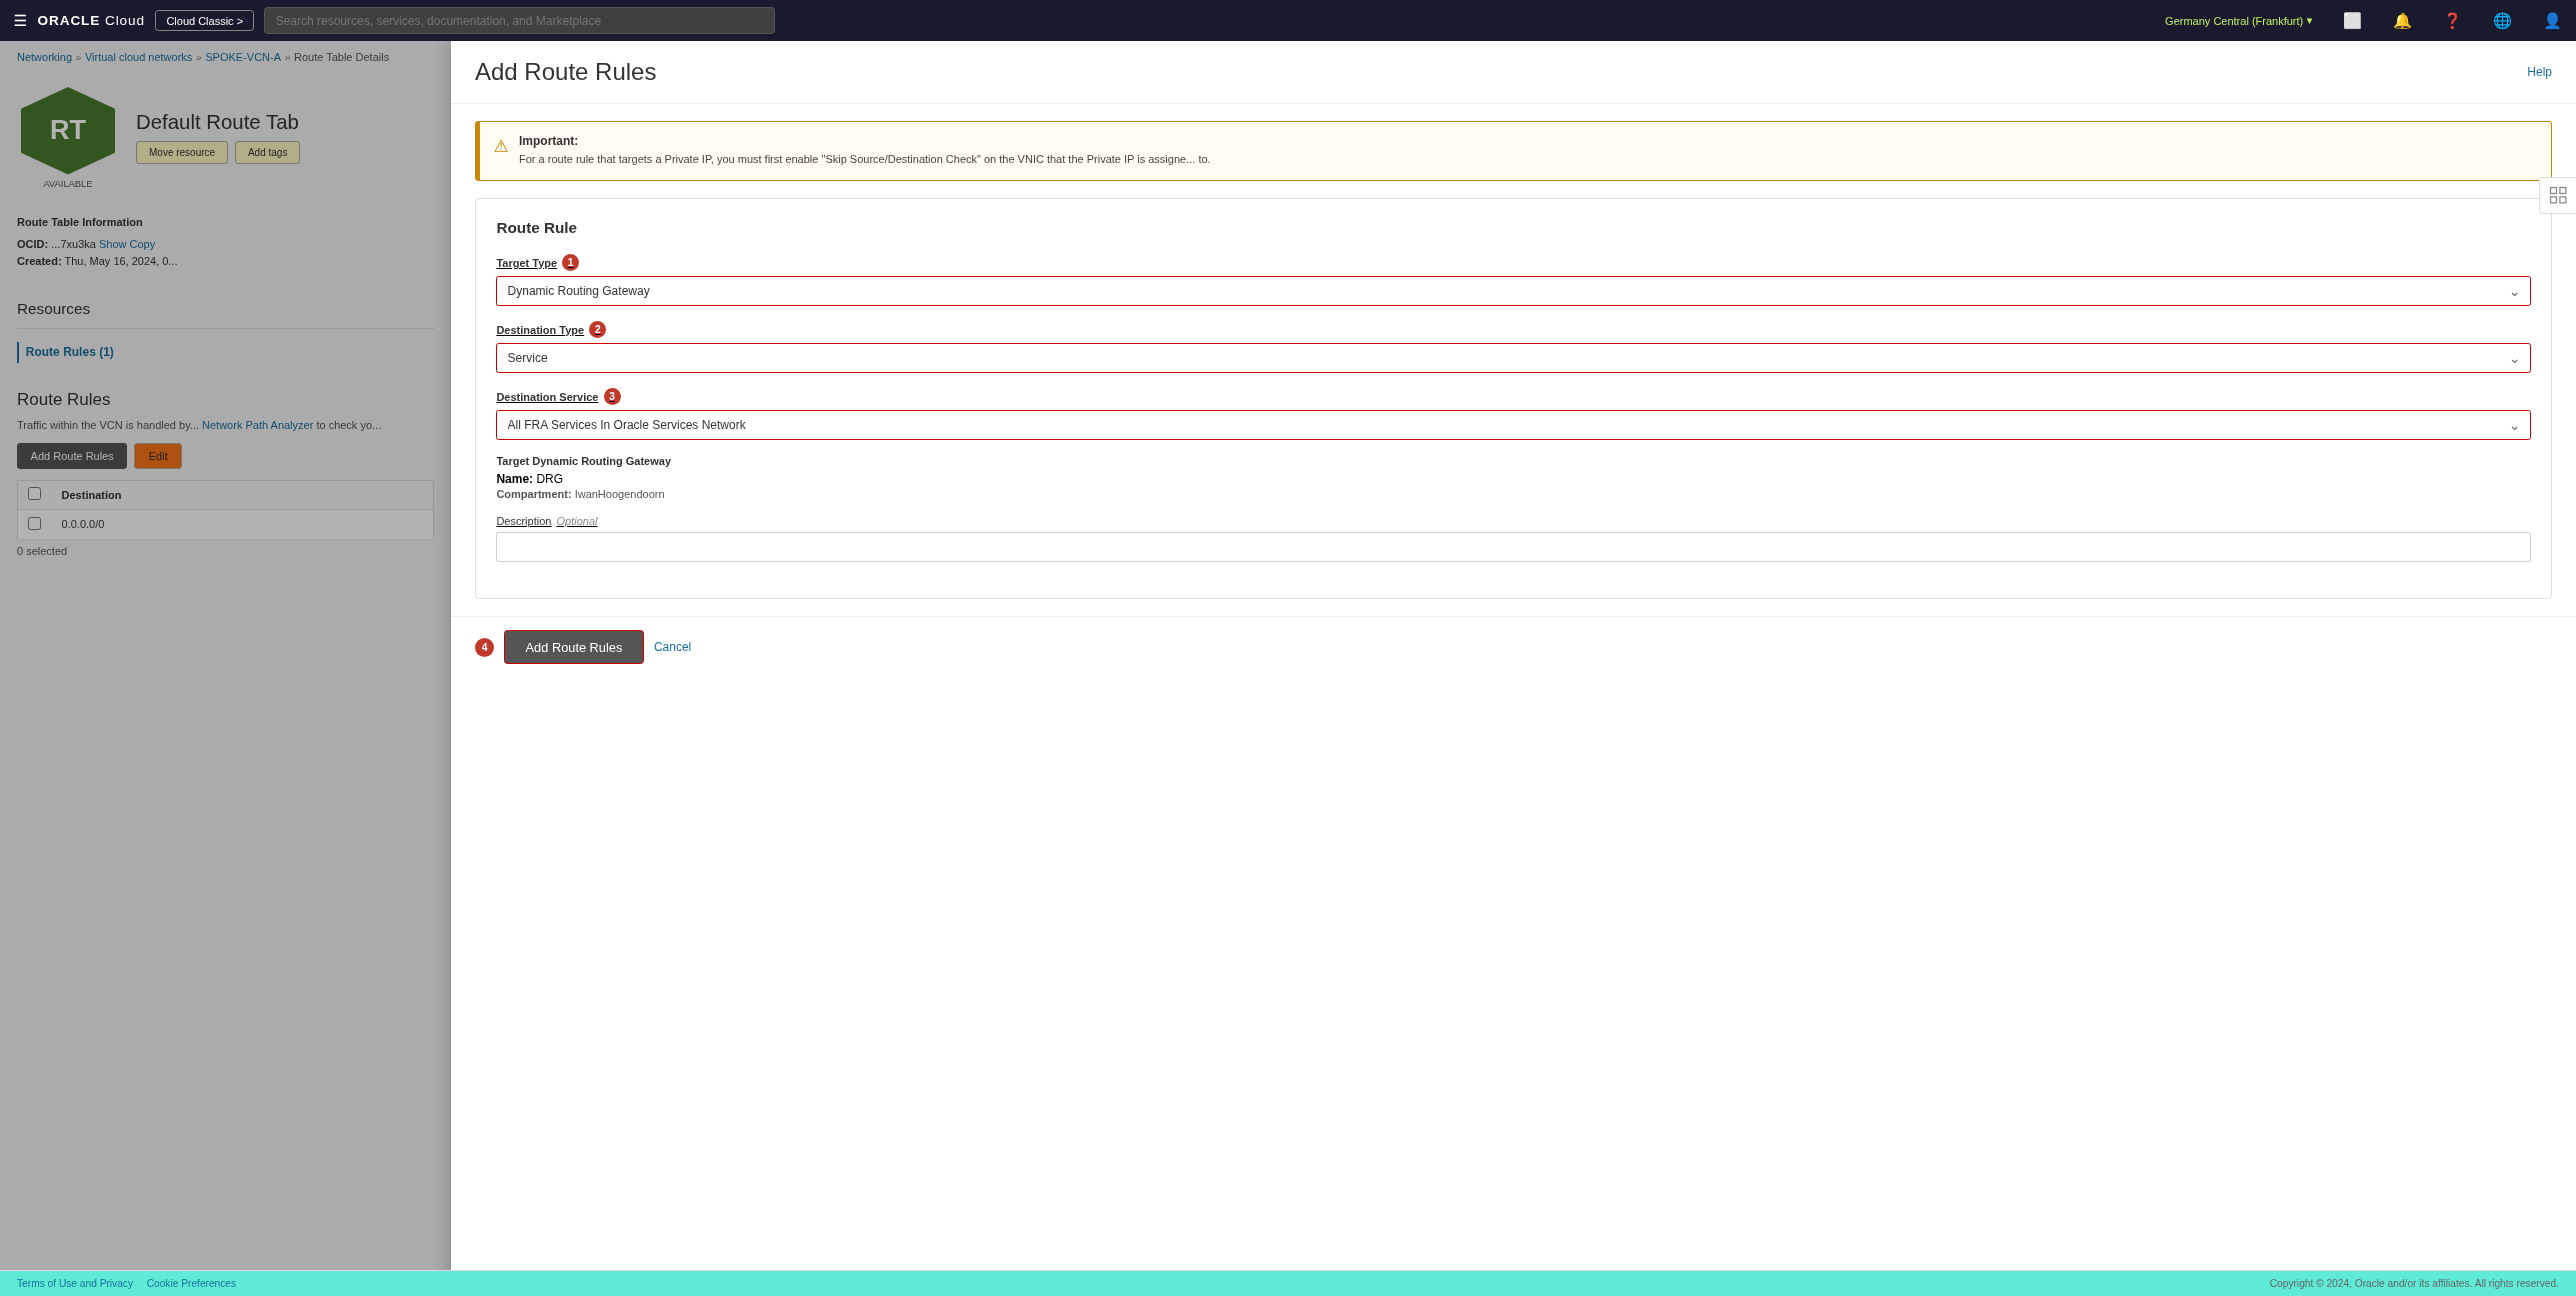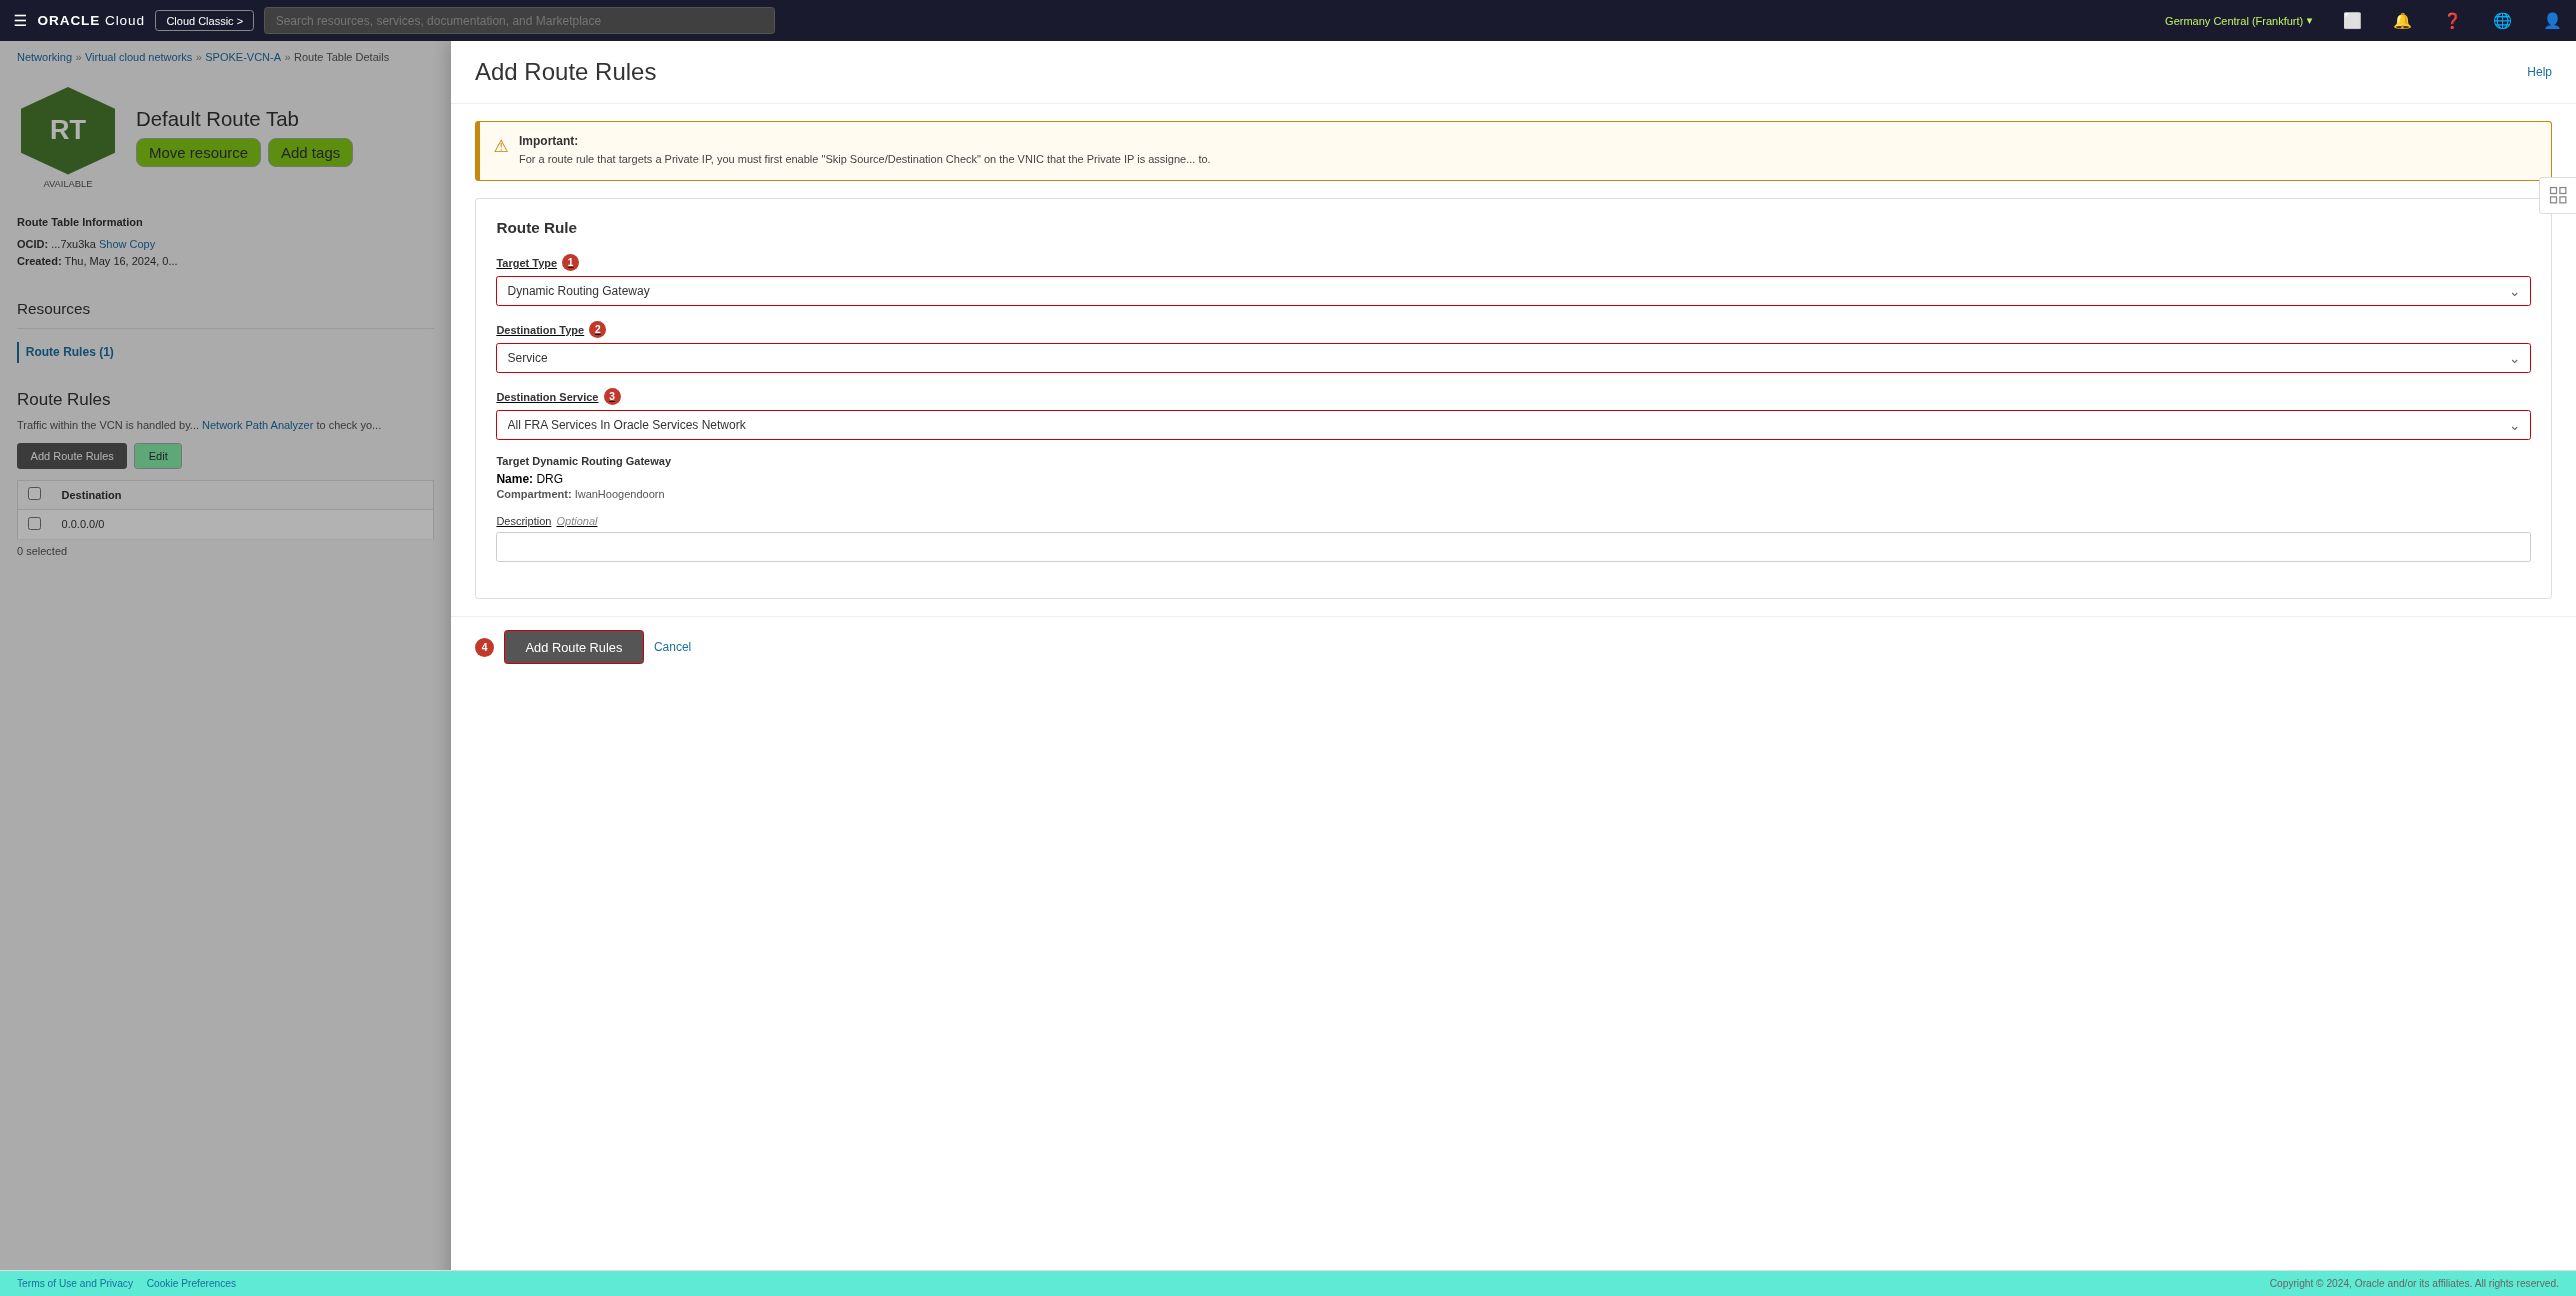--- a/index.html
+++ b/index.html
@@ -123,25 +123,25 @@
     .page-title-area { flex: 1; }
     .page-title { font-size: 20.4px; font-weight: 400; color: #333; margin-bottom: 6.8px; }
 
     .action-buttons {
       display: flex;
       gap: 6.8px;
       flex-wrap: wrap;
     }
     .btn-outline {
       border: 0.9px solid #aaa;
-      background: #84cc16;
+      background: #fef9c3;
       color: #333;
       padding: 5.1px 12px;
-      border-radius: 8px;
-      font-size: 15px;
+      border-radius: 3px;
+      font-size: 10px;
       cursor: pointer;
     }
 
     
     .resources-section {
       padding: 13.6px 17px;
     }
     .resources-title {
       font-size: 15.3px;
       font-weight: 400;
@@ -195,21 +195,21 @@
     .btn-primary {
       background: #555;
       color: white;
       border: none;
       padding: 6px 13.6px;
       border-radius: 3.4px;
       font-size: 11px;
       cursor: pointer;
     }
     .btn-secondary {
-      background: #86efac;
+      background: #f97316;
       color: #333;
       border: 0.9px solid #aaa;
       padding: 6px 13.6px;
       border-radius: 3.4px;
       font-size: 11px;
       cursor: pointer;
     }
 
     .table-actions {
       display: flex;

